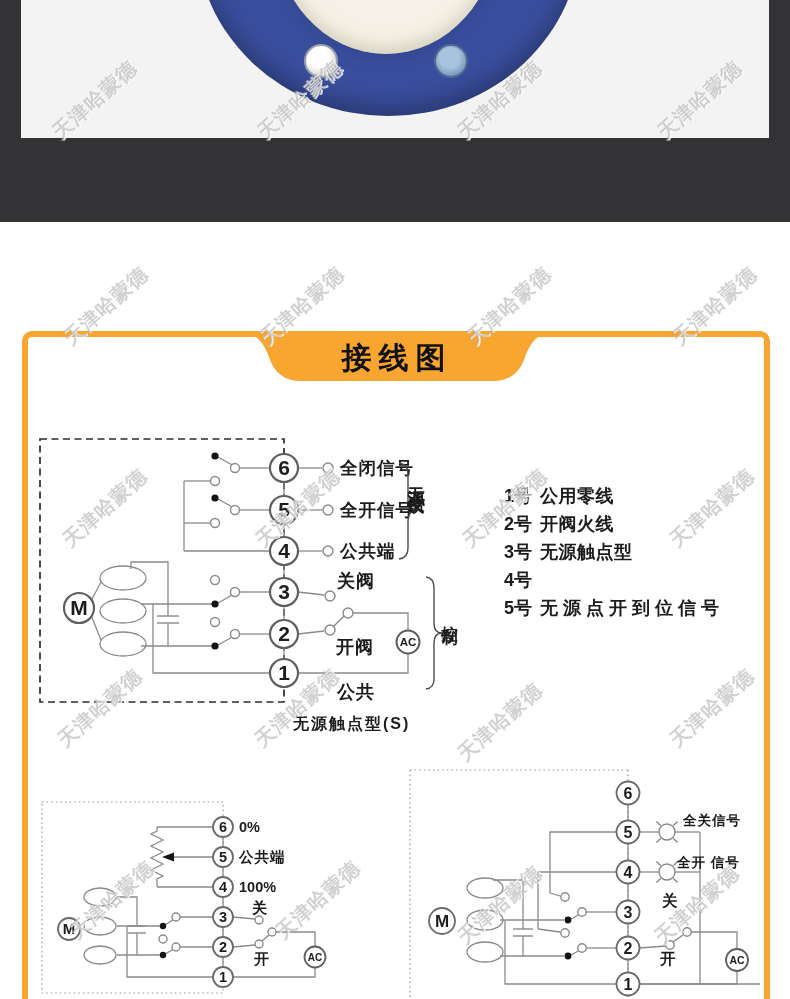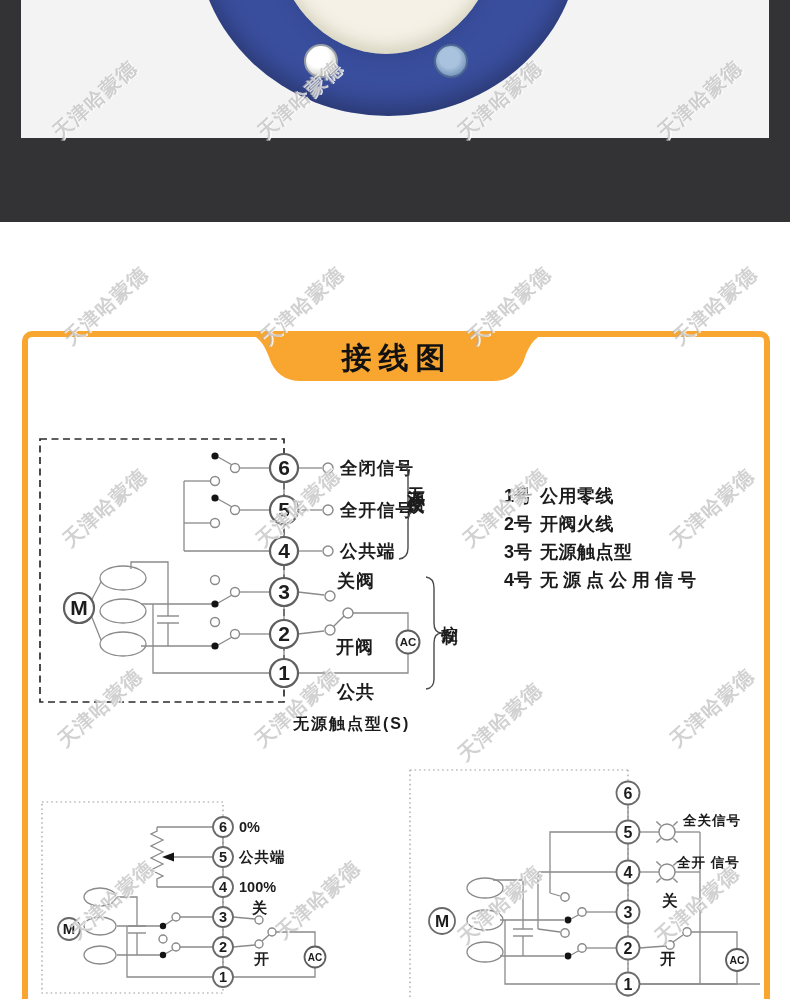--- a/index.html
+++ b/index.html
@@ -182,21 +182,24 @@
     <div class="legend-row">
         <span class="num">2号</span>
         <span class="desc">开阀火线</span>
       </div>
     <div class="legend-row">
         <span class="num">3号</span>
         <span class="desc">无源触点型</span>
       </div>
     <div class="legend-row">
         <span class="num">4号</span>
-        <span class="desc">无源点公用信号</span>
+      </div>
+    <div class="legend-row">
+        <span class="num">5号</span>
+        <span class="desc">无源点开到位信号</span>
       </div>
   </div>
 
   <div class="caption">无源触点型(S)</div>
 
   <svg class="dsvg" style="left:35px;top:762px;" width="330" height="237" viewBox="0 0 330 237">
     <rect class="dotrect" x="7" y="40" width="181" height="191"></rect>
     <g>
       <line class="wire" x1="188" y1="65" x2="188" y2="215"></line>
       <line class="wire" x1="178" y1="65" x2="122" y2="65"></line>

